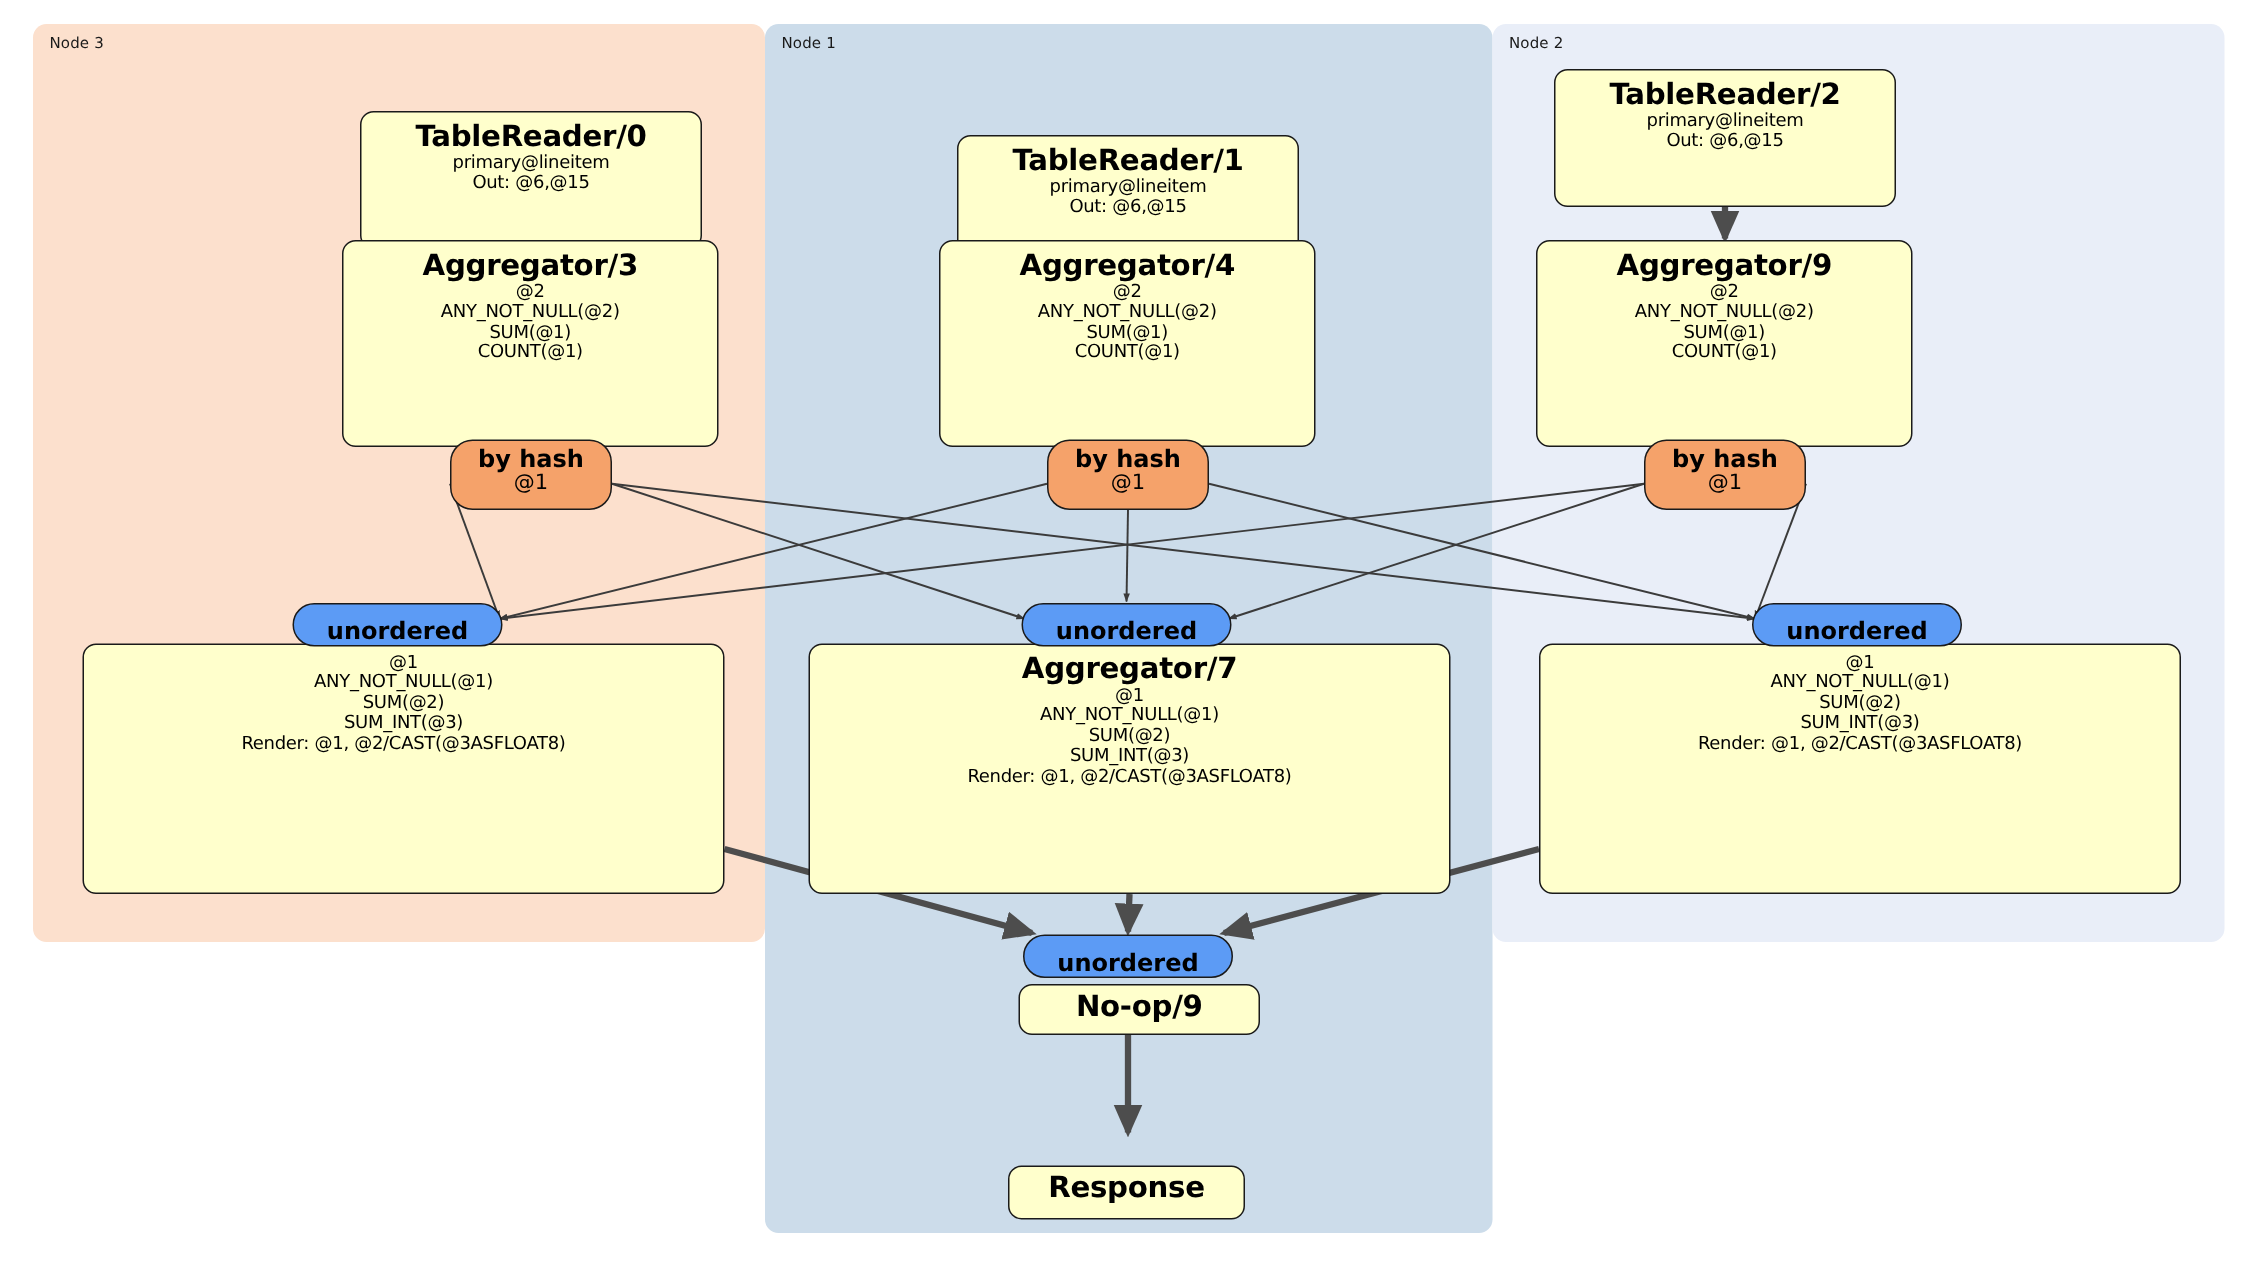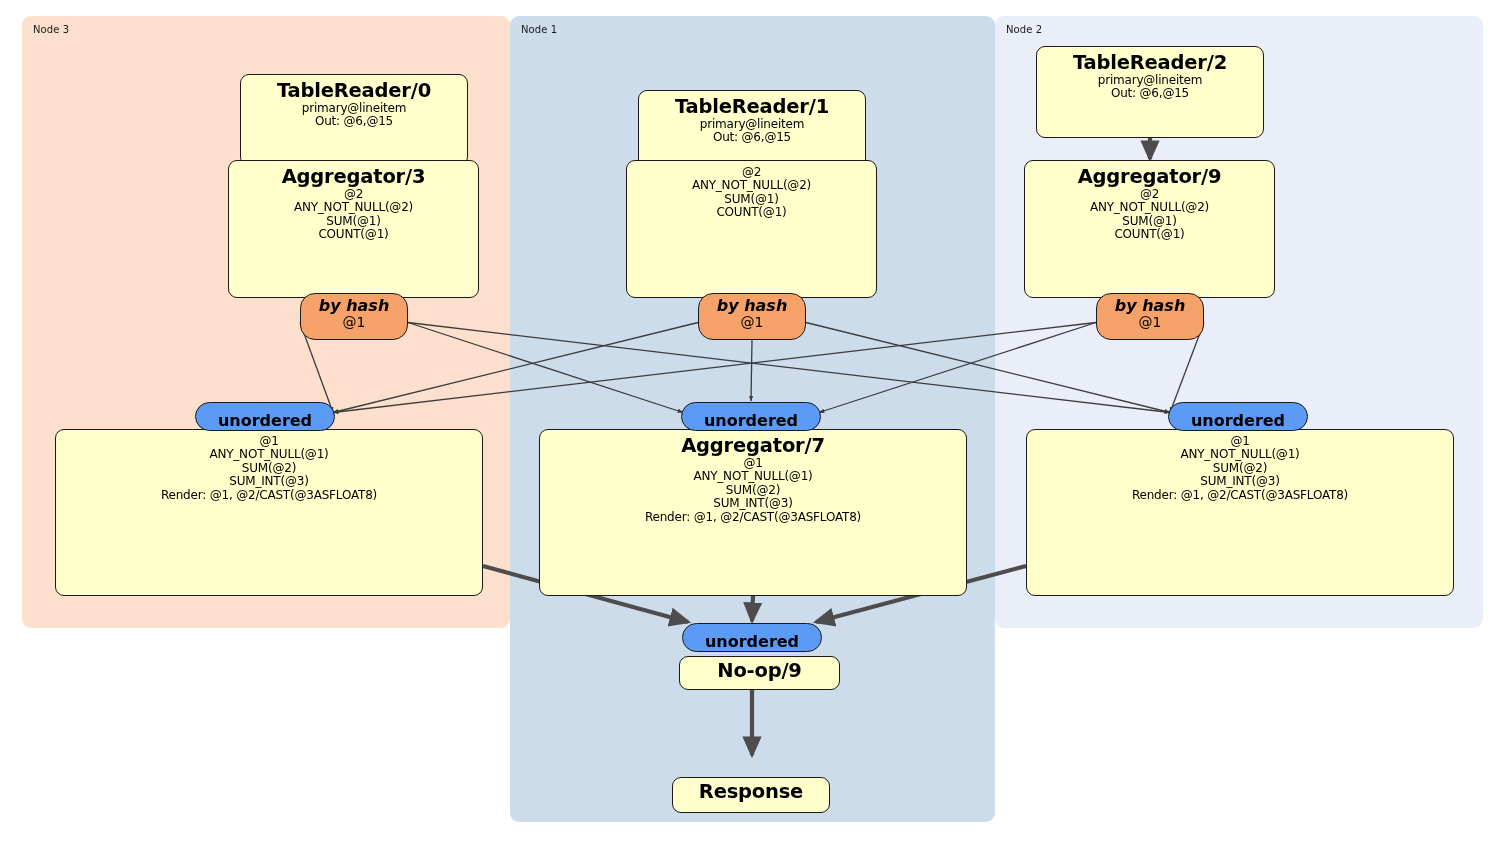--- a/index.html
+++ b/index.html
@@ -72,21 +72,20 @@
     border-radius: 15px;
     text-align: center;
     color: #000;
     padding-top: 3px;
     line-height: 1.1;
   }
   .router .ttl {
     font-weight: bold;
     font-size: 16px;
     display: block;
-    font-style: italic;
   }
   .router .ln {
     font-size: 14px;
     display: block;
   }
 
   
   .sync {
     position: absolute;
     box-sizing: border-box;
@@ -165,20 +164,21 @@
         <span class="ln">Out: @6,@15</span>
       </div>
       <div class="proc" style="left: 228px; top: 160px; width: 251px; height: 138px;">
         <span class="ttl">Aggregator/3</span>
         <span class="ln">@2</span>
         <span class="ln">ANY_NOT_NULL(@2)</span>
         <span class="ln">SUM(@1)</span>
         <span class="ln">COUNT(@1)</span>
       </div>
       <div class="proc" style="left: 626px; top: 160px; width: 251px; height: 138px;">
+        <span class="ttl">Aggregator/4</span>
         <span class="ln">@2</span>
         <span class="ln">ANY_NOT_NULL(@2)</span>
         <span class="ln">SUM(@1)</span>
         <span class="ln">COUNT(@1)</span>
       </div>
       <div class="proc" style="left: 1024px; top: 160px; width: 251px; height: 138px;">
         <span class="ttl">Aggregator/9</span>
         <span class="ln">@2</span>
         <span class="ln">ANY_NOT_NULL(@2)</span>
         <span class="ln">SUM(@1)</span>

